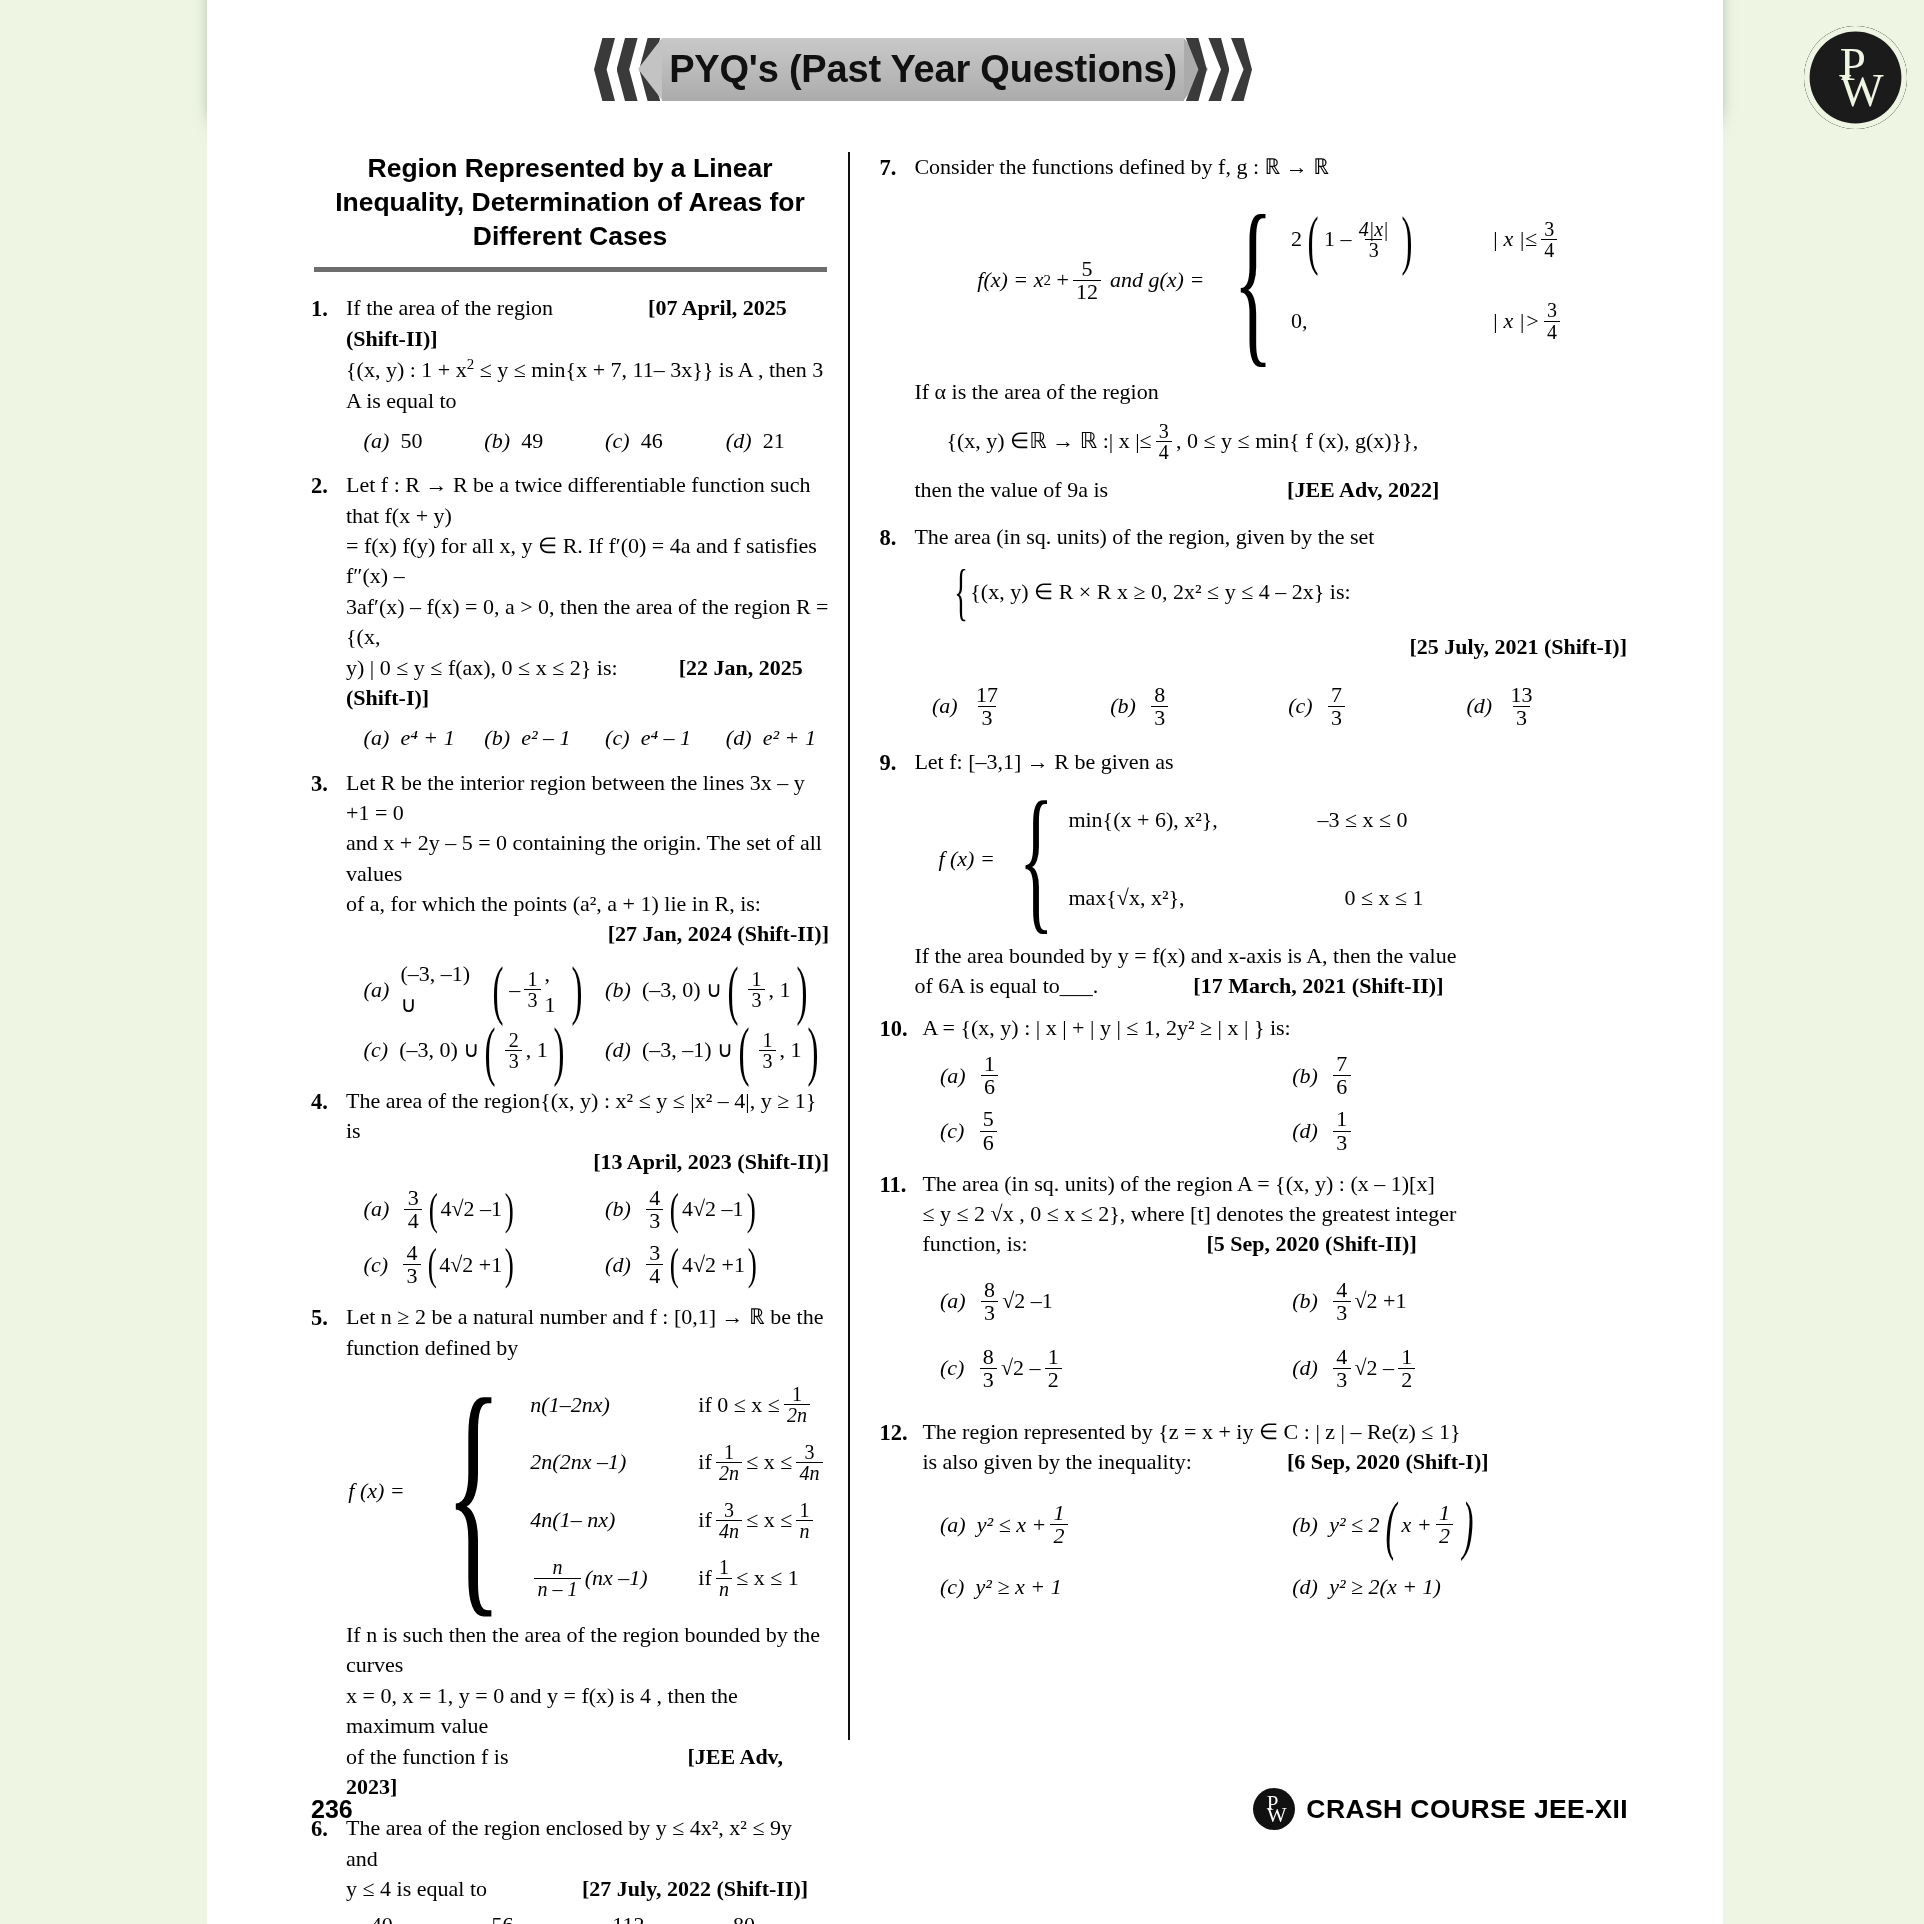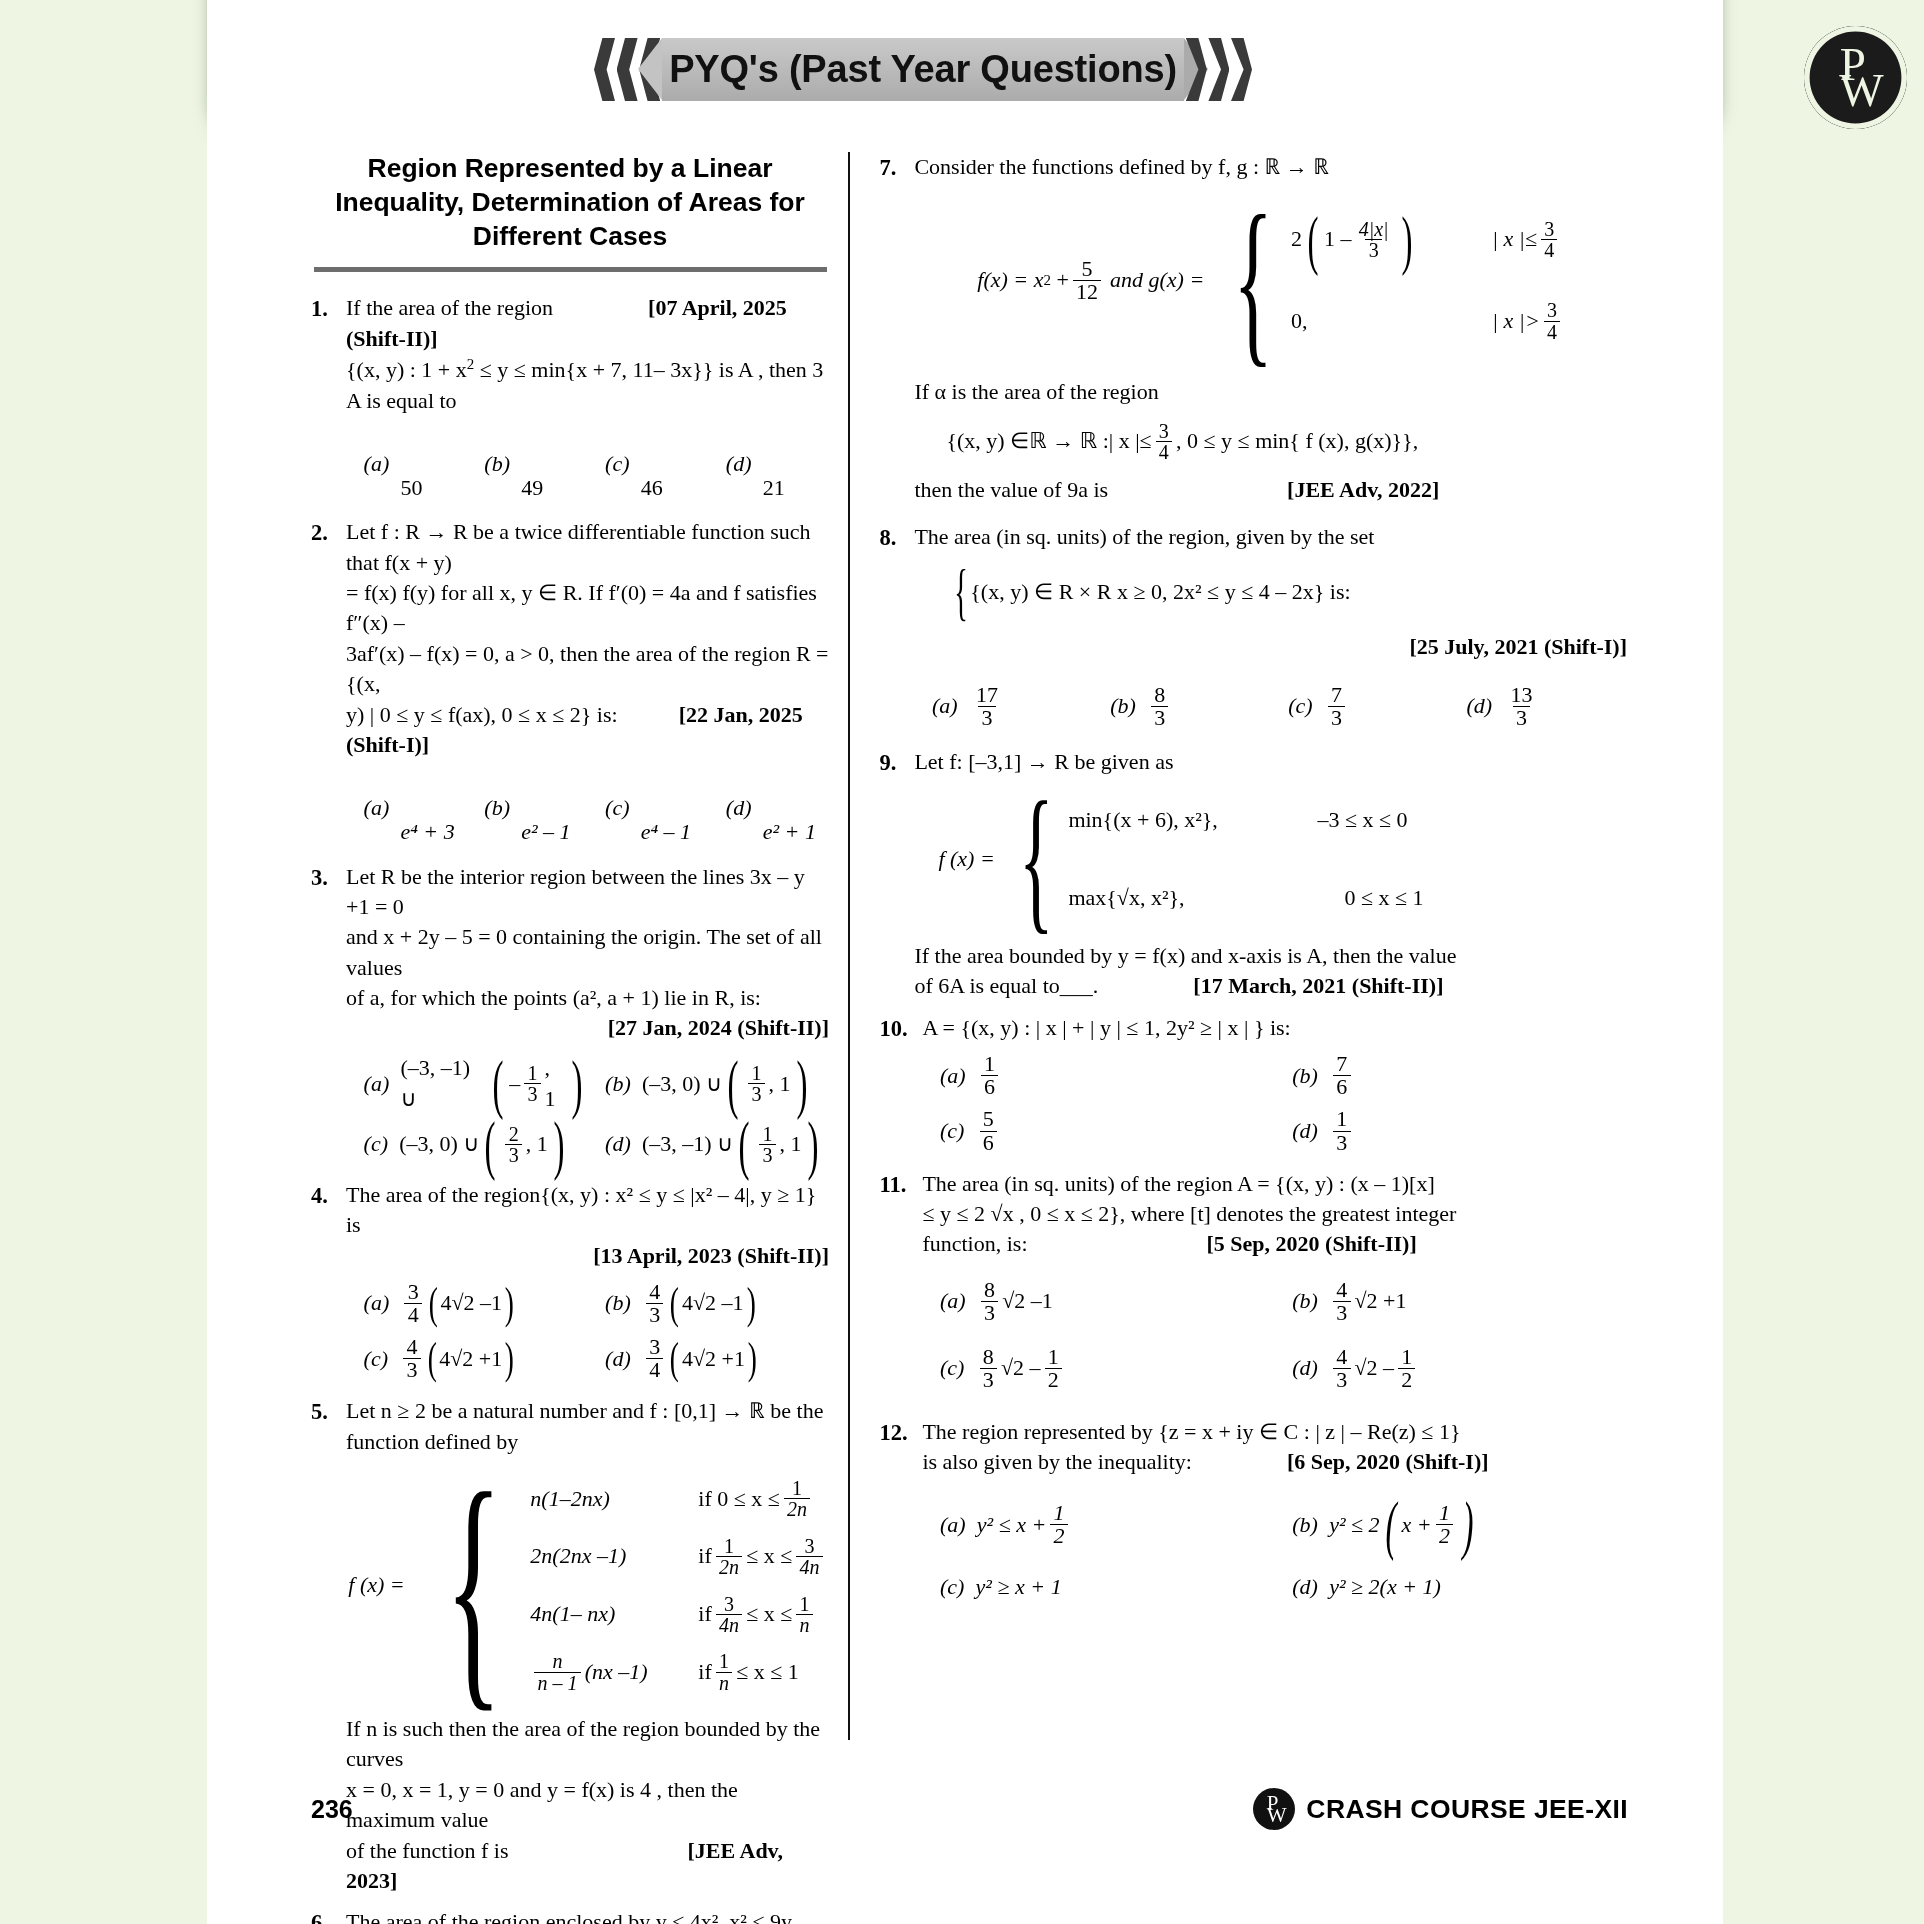--- a/index.html
+++ b/index.html
@@ -142,21 +142,21 @@
   .gap{ display:inline-block; width:50px; }
   .gap-sm{ display:inline-block; width:21px; }
   .gap-lg{ display:inline-block; width:84px; }
 
   
   .opts{ display:flex; margin-top:9.6px; margin-bottom:3.2px; }
   .opts.two > .opt{ width:50%; }
   .opts.four > .opt{ width:25%; }
   .opt{ display:flex; align-items:center; padding-left:17.6px; }
   .opt-lbl{ font-style:italic; margin-right:11.2px; white-space:nowrap; }
-  .opt-val{ display:flex; align-items:center;margin-top:47px; }
+  .opt-val{ display:flex; align-items:center; }
 
   
   .it{ font-style:italic; }
   .frac{
     display:inline-flex; flex-direction:column; align-items:center;
     vertical-align:middle; margin:0 4px; line-height:1.02;
   }
   .frac > .num{ padding:0 3.2px; }
   .frac > .den{ padding:0 3.2px; border-top:1.6px solid #000; }
   .frac.sm{ font-size:20px; }
@@ -290,21 +290,21 @@
         <div class="q-line">= f(x) f(y) for all x, y ∈ R. If f′(0) = 4a and f satisfies f″(x) –</div>
         <div class="q-line">3af′(x) – f(x) = 0, a &gt; 0, then the area of the region R = {(x,</div>
         <div class="q-line">
           <span>y) | 0 ≤ y ≤ f(ax), 0 ≤ x ≤ 2} is:</span>
           <span class="gap"></span>
           <span class="srcspan">[22 Jan, 2025 (Shift-I)]</span>
         </div>
         <div class="opts four">
           <div class="opt">
               <span class="opt-lbl">(a)</span>
-              <span class="opt-val it">e⁴ + 3</span>
+              <span class="opt-val it">e⁴ + 1</span>
             </div>
           <div class="opt">
               <span class="opt-lbl">(b)</span>
               <span class="opt-val it">e² – 1</span>
             </div>
           <div class="opt">
               <span class="opt-lbl">(c)</span>
               <span class="opt-val it">e⁴ – 1</span>
             </div>
           <div class="opt">

